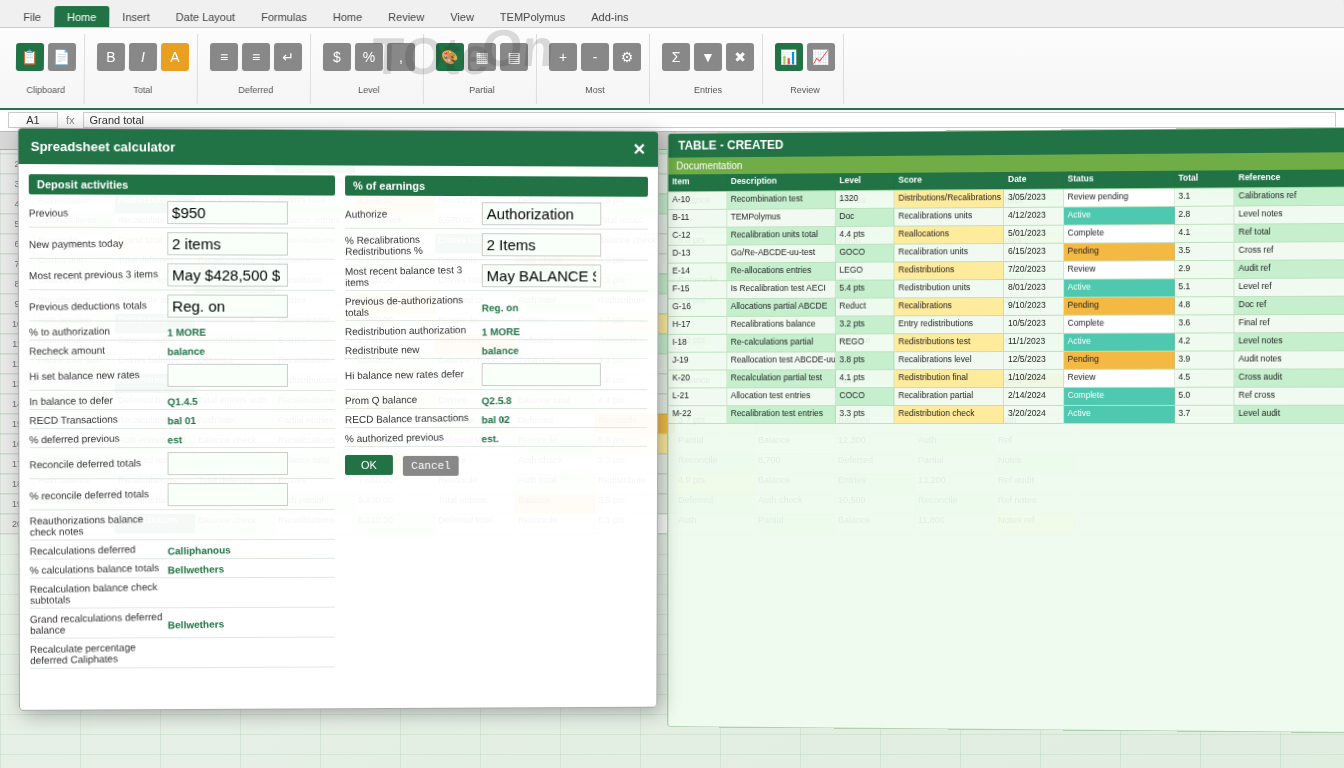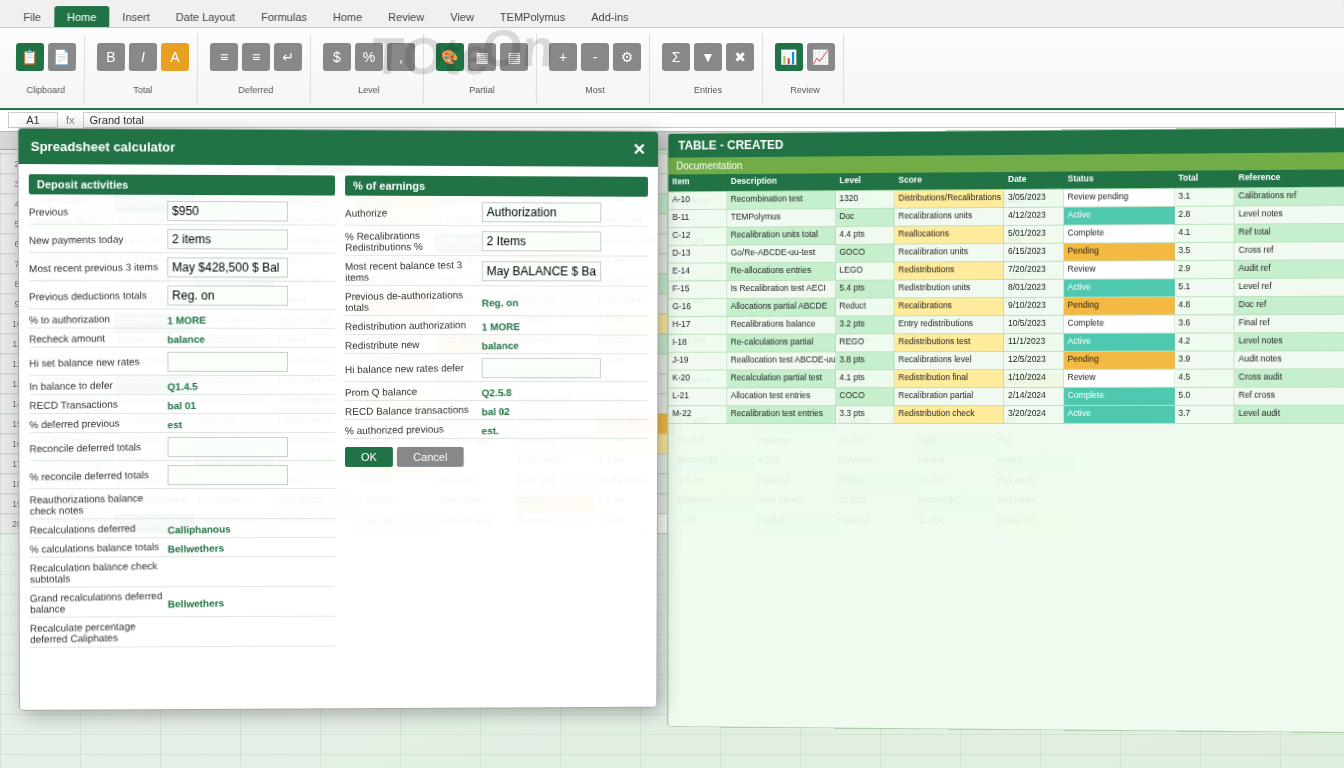--- a/index.html
+++ b/index.html
@@ -224,21 +224,21 @@
     .dialog-row-value {
       font-size: 10px;
       color: #217346;
       font-weight: bold;
       flex: 1;
     }
 
     .dialog-input {
       border: 1px solid #ccc;
       padding: 2px 4px;
-      font-size: 12px;
+      font-size: 15px;
       width: 120px;
       background: #f9fff9;
     }
 
     .two-col {
       display: flex;
       gap: 10px;
     }
 
     .col-half {
@@ -938,22 +938,22 @@
         </div>
         <div class="dialog-row">
           <div class="dialog-row-label sketch-text">RECD Balance transactions</div>
           <div class="dialog-row-value sketch-text">bal 02</div>
         </div>
         <div class="dialog-row">
           <div class="dialog-row-label sketch-text">% authorized previous</div>
           <div class="dialog-row-value sketch-text">est.</div>
         </div>
         <div style="margin-top:8px;">
-          <button style="background:#217346;color:white;border:none;padding:4px 16px;font-size:11px;cursor:pointer;border-radius:2px;">OK</button>
-          <button style="background:#888;color:white;border:none;padding:4px 16px;font-size:11px;cursor:pointer;border-radius:2px;">Cancel</button>
+          <button style="background:#217346;color:white;border:none;padding:4px 16px;font-size:11px;cursor:pointer;margin-right:6px;border-radius:2px;">OK</button>
+          <button style="background:#888;color:white;border:none;padding:4px 8px;font-size:11px;cursor:pointer;border-radius:2px;font-family:Liberation Mono, monospace;">Cancel</button>
         </div>
       </div>
     </div>
   </div>
 </div>
 
 <div class="right-panel">
   <div class="right-header">
     <span>TABLE - CREATED</span>
   </div>

